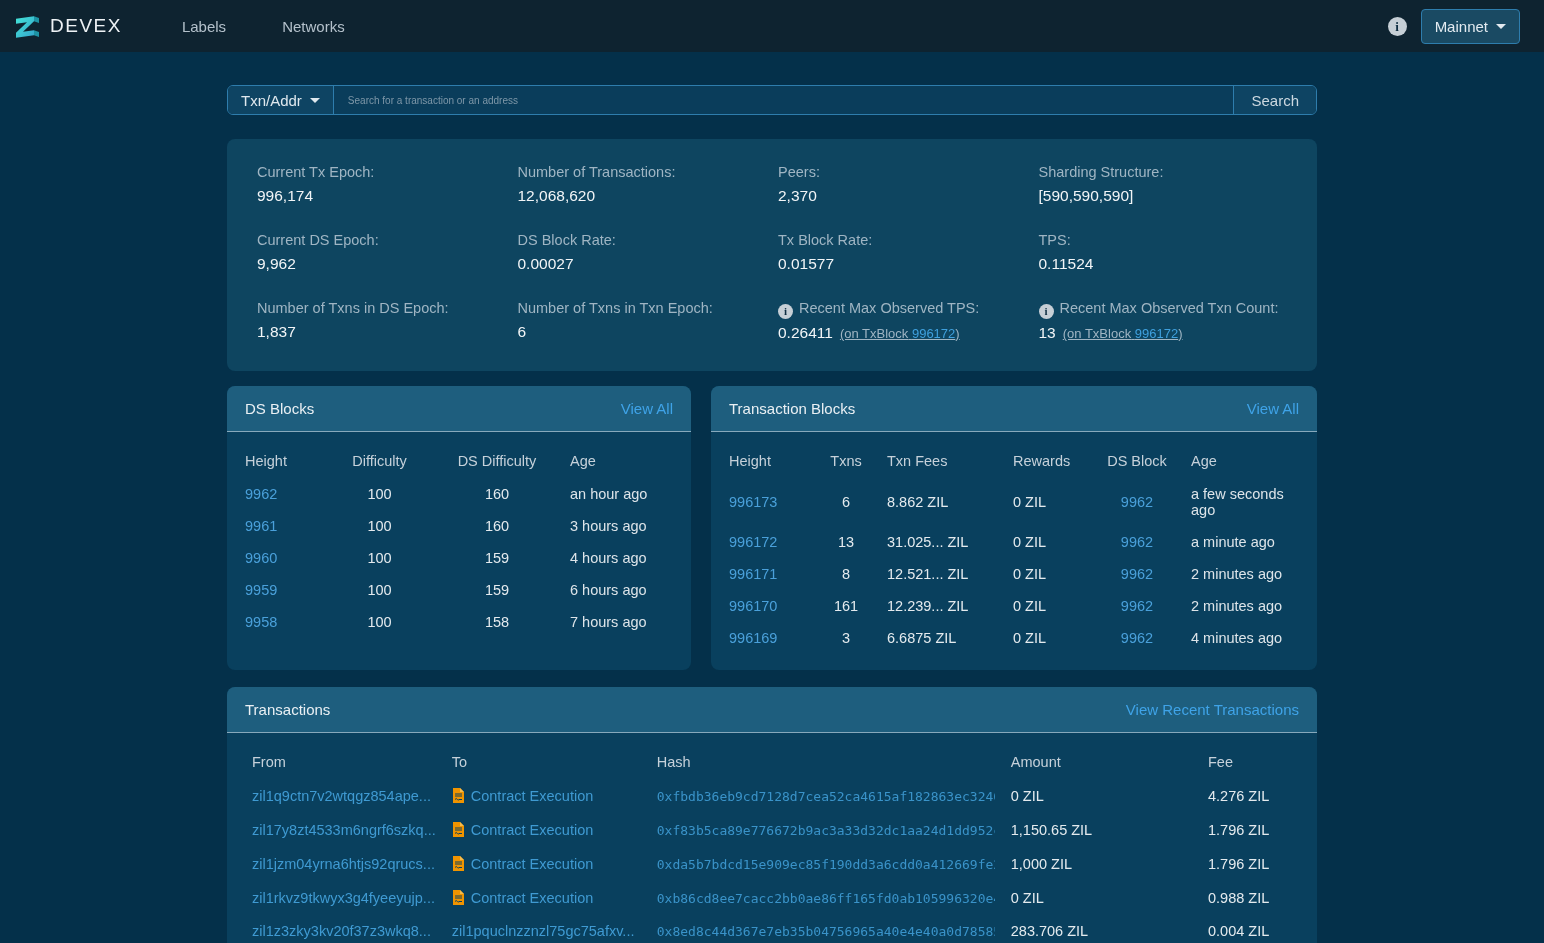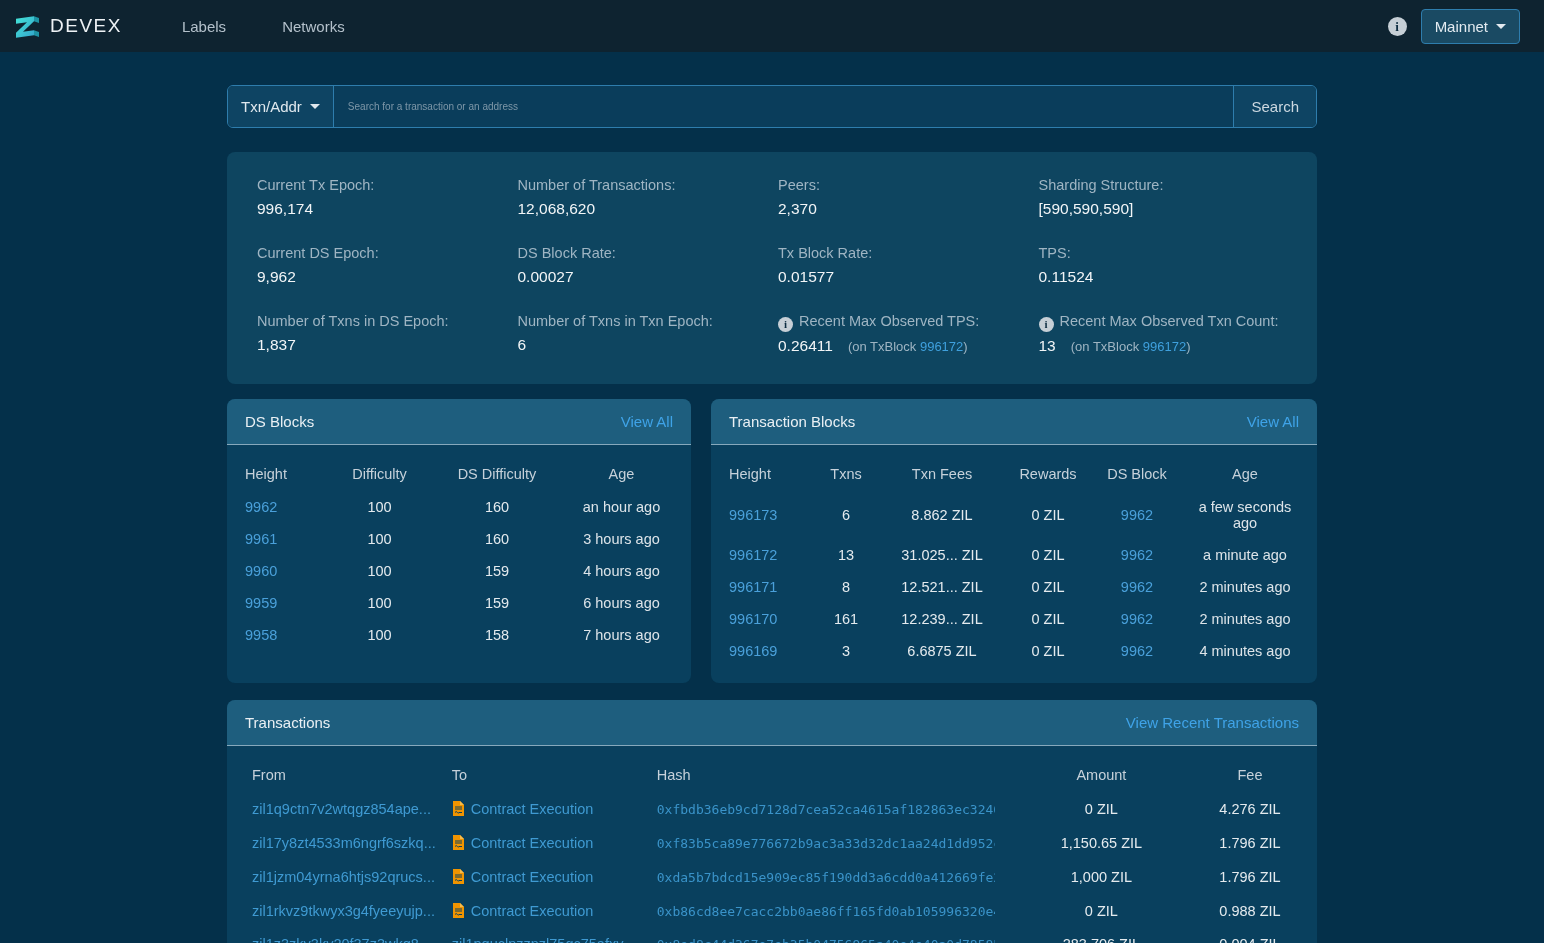--- a/index.html
+++ b/index.html
@@ -39,21 +39,21 @@
     display:inline-block; width:0; height:0; margin-left:8px;
     border-left:5px solid transparent; border-right:5px solid transparent;
     border-top:5px solid currentColor;
   }
 
   
   .container { width:1090px; margin:0 auto; }
 
   
   .search-row {
-    margin-top:33px; height:43px; display:flex;
+    margin-top:33px; height:30px; display:flex;
     border:1px solid #2e7dad; border-radius:6px; overflow:hidden;
   }
   .type-selector {
     background:#0e4463; color:#dfe8ee; font-size:15px; font-family:inherit;
     border:none; border-right:1px solid #2e7dad; padding:0 13px;
     display:flex; align-items:center; cursor:pointer; white-space:nowrap;
   }
   .search-input {
     flex:1; background:#0a3d5b; border:none; outline:none;
     color:#e8eef2; font-size:10px; padding:0 14px; font-family:inherit;
@@ -65,42 +65,42 @@
   }
 
   
   .stats-panel {
     margin-top:24px; background:#0e4560; border-radius:8px;
     padding:25px 30px 29px 30px;
     display:grid; grid-template-columns:repeat(4,1fr); row-gap:27px; column-gap:12px;
   }
   .stat-label { color:#9fb5c3; font-size:14.5px; }
   .stat-value { color:#f2f5f7; font-size:15.5px; margin-top:7px; }
-  .stat-note { font-size:13px; color:#9fb5c3; margin-left:15px; }
+  .stat-note { font-size:13px; color:#9fb5c3; margin-left:7px;text-decoration:underline; }
   .stat-note a { color:#3fa0dd; }
 
   
   .cards-row { display:flex; gap:20px; margin-top:15px; align-items:stretch; }
   .card { border-radius:8px; overflow:hidden; background:#09405e; display:flex; flex-direction:column; }
   .card-ds { width:464px; flex:none; }
   .card-txblocks { flex:1; }
   .card-transactions { margin-top:17px; }
   .card-header {
     background:#1e5e7e; padding:14px 18px;
     display:flex; align-items:center; justify-content:space-between;
     border-bottom:1px solid rgba(222,232,238,0.55);
   }
   .card-title { color:#eaf0f4; font-size:15px; }
   .view-all { color:#3fa3e8; font-size:15px; }
   .card-body { padding:10px 10px 16px 10px; flex:1; }
 
   table { width:100%; border-collapse:collapse; font-size:14.5px; }
   th { color:#c6d1da; font-weight:400; padding:11px 8px 9px 8px; }
   td { color:#e4eaee; padding:8px; }
-  .al { text-align:left; } .ac { text-align:center; } .ar { text-align:center; }
+  .al { text-align:left; } .ac { text-align:center; } .ar { text-align:left; }
   .blk-link { color:#4aa0da; }
   .addr-link { color:#3f9ad2; }
   .hash-link { color:#3a93c9; font-family:"DejaVu Sans Mono",monospace; font-size:13px; }
   .hash-clip { display:block; width:338px; overflow:hidden; white-space:nowrap; }
   .age-cell { color:#dde4e9; }
 
   .to-flex { display:inline-flex; align-items:center; gap:6px; }
   .contract-icon { flex:none; position:relative; top:1px; }
 </style>
 </head>

